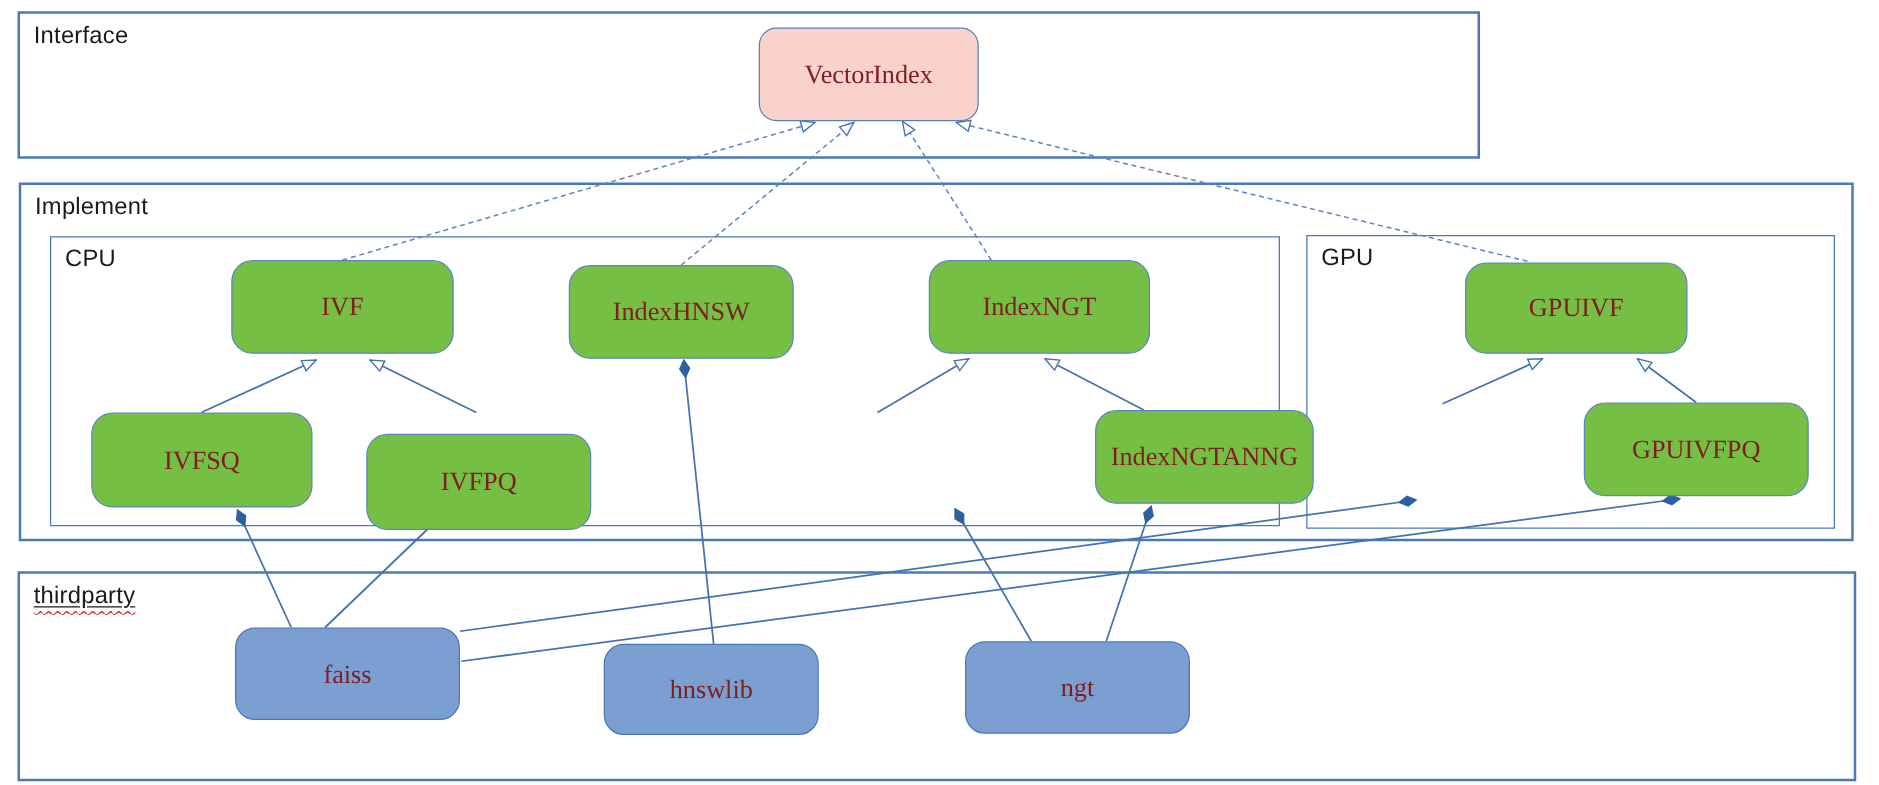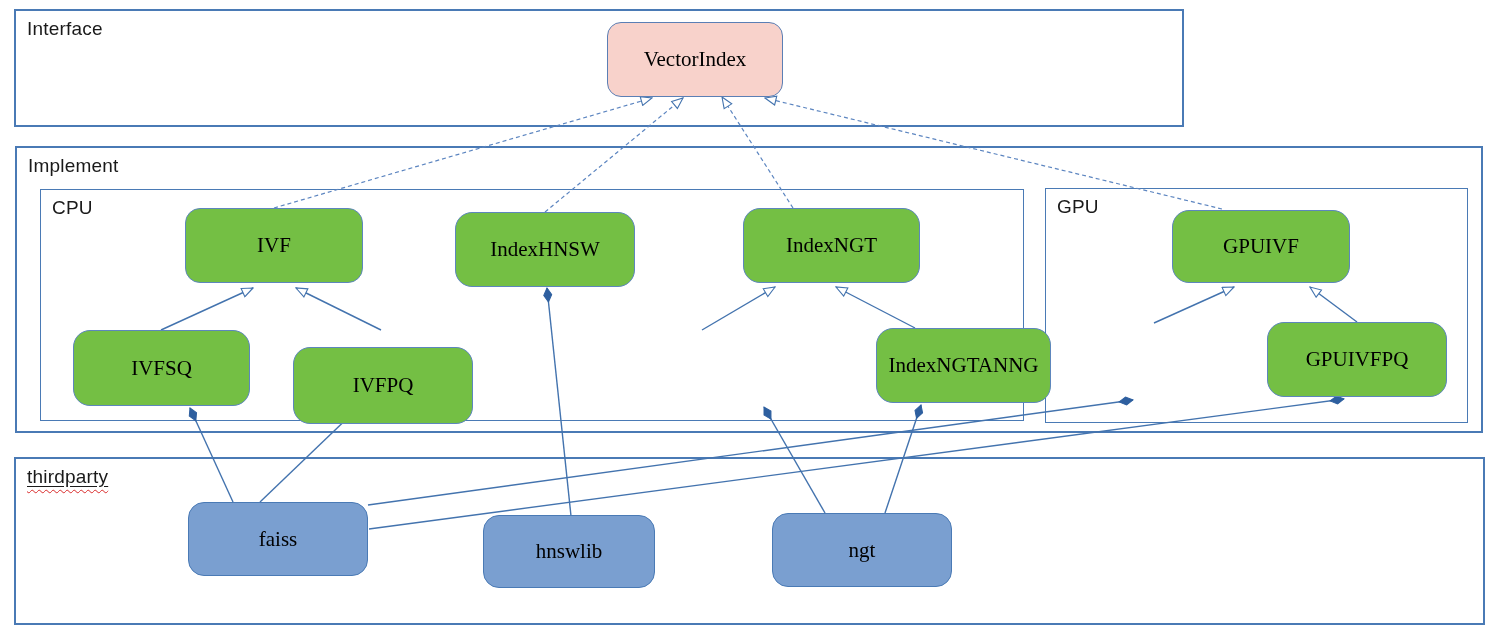--- a/index.html
+++ b/index.html
@@ -42,21 +42,21 @@
   .edge-inheritance { stroke: #4373ae; stroke-width: 1.4; }
   .edge-composition { stroke: #4373ae; stroke-width: 1.4; }
   .node {
     position: absolute;
     box-sizing: border-box;
     display: flex;
     align-items: center;
     justify-content: center;
     font-family: "Liberation Serif", serif;
     font-size: 21px;
-    color: #000000;
+    color: #7f1d1d;
     text-align: left;
     white-space: nowrap;
   }
   .node.green {
     background: #74bf44;
     border: 1px solid #5d86bd;
     border-radius: 17px;
   }
   .node.pink {
     background: #f8d2cb;
@@ -119,21 +119,21 @@
       <line x1="260" y1="502" x2="357" y2="409" class="edge-composition" fill="none" marker-end="url(#dia)"></line>
       <line x1="571" y1="516" x2="547" y2="288" class="edge-composition" fill="none" marker-end="url(#dia)"></line>
       <line x1="825" y1="513" x2="764" y2="407" class="edge-composition" fill="none" marker-end="url(#dia)"></line>
       <line x1="885" y1="513" x2="921" y2="405" class="edge-composition" fill="none" marker-end="url(#dia)"></line>
       <line x1="368" y1="505" x2="1133" y2="400" class="edge-composition" fill="none" marker-end="url(#dia)"></line>
       <line x1="369" y1="529" x2="1344" y2="399" class="edge-composition" fill="none" marker-end="url(#dia)"></line>
     </svg>
 
   <div class="node pink" style="left:607px; top:22px; width:176px; height:75px;">VectorIndex</div>
 
-  <div class="node green" style="left:185px; top:208px; width:178px; height:75px;border-radius:15px;">IVF</div>
+  <div class="node green" style="left:185px; top:208px; width:178px; height:75px;">IVF</div>
   <div class="node green" style="left:455px; top:212px; width:180px; height:75px;">IndexHNSW</div>
   <div class="node green" style="left:703px; top:208px; width:177px; height:75px;margin-left:40px;">IndexNGT</div>
   <div class="node green" style="left:73px; top:330px; width:177px; height:76px;">IVFSQ</div>
   <div class="node green" style="left:293px; top:347px; width:180px; height:77px;">IVFPQ</div>
   <div class="node green" style="left:876px; top:328px; width:175px; height:75px;">IndexNGTANNG</div>
 
   <div class="node green" style="left:1172px; top:210px; width:178px; height:73px;">GPUIVF</div>
   <div class="node green" style="left:1267px; top:322px; width:180px; height:75px;">GPUIVFPQ</div>
 
   <div class="node blue" style="left:188px; top:502px; width:180px; height:74px;">faiss</div>

